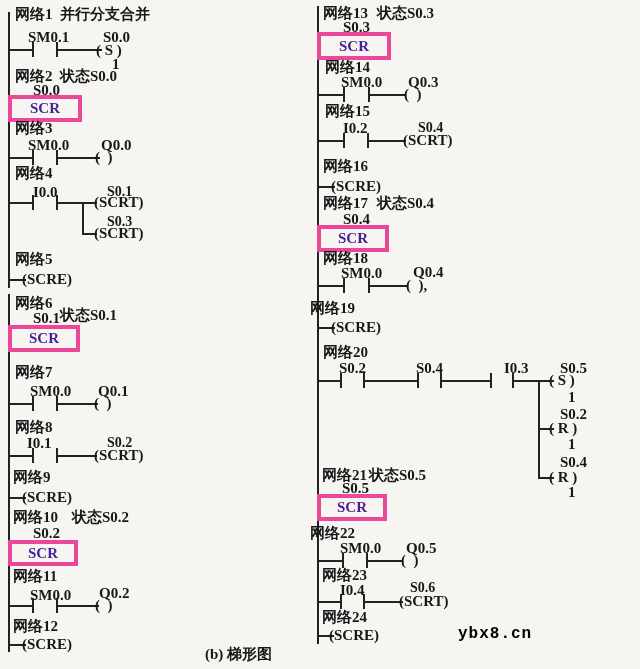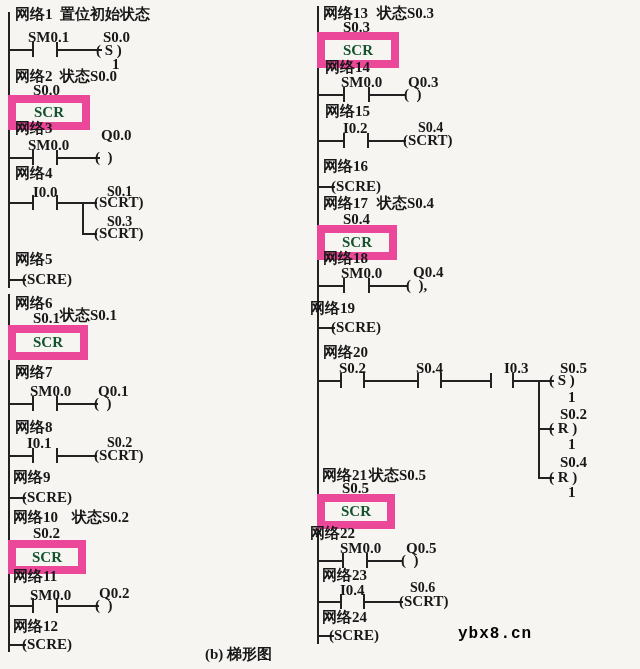--- a/index.html
+++ b/index.html
@@ -3,53 +3,53 @@
 <meta charset="utf-8">
 <style>
   html,body{margin:0;padding:0;background:#e9e8e5;}
   #page{position:relative;width:640px;height:669px;background:#f6f5f2;overflow:hidden;
         font-family:"Liberation Serif","DejaVu Serif",serif;}
   .t{position:absolute;font-size:15px;line-height:1;font-weight:bold;color:#181818;white-space:pre;}
   .sm{font-size:14px;}
   .h{position:absolute;height:2px;background:#222;}
   .v{position:absolute;width:2px;background:#222;}
   .bar{position:absolute;width:2px;height:15px;background:#222;}
-  .box{position:absolute;border:8px solid #ec4899;display:flex;align-items:center;justify-content:center;
-       font-size:15px;font-weight:bold;color:#14532d;background:transparent;}
+  .box{position:absolute;border:4px solid #ec4899;display:flex;align-items:center;justify-content:center;
+       font-size:15px;font-weight:bold;color:#4c1d95;background:transparent;}
   .wm{position:absolute;font-family:"Liberation Mono","DejaVu Sans Mono",monospace;
       font-weight:bold;font-size:16px;color:#000;letter-spacing:1px;}
 </style>
 </head>
 <body>
 
 <div id="page">
 
   <i class="v" style="left:8px;top:12px;height:276px"></i>
   <i class="v" style="left:8px;top:294px;height:358px"></i>
   <i class="v" style="left:317px;top:6px;height:638px"></i>
 
   <span class="t" style="left:15px;top:7px">网络1</span>
-  <span class="t" style="left:60px;top:7px">置位初始状态</span>
+  <span class="t" style="left:60px;top:7px">并行分支合并</span>
   <span class="t" style="left:28px;top:30px">SM0.1</span>
   <span class="t" style="left:103px;top:30px">S0.0</span>
   <i class="h" style="left:8px;top:49px;width:24px"></i>
   <i class="bar" style="left:32px;top:42px"></i>
   <i class="bar" style="left:56px;top:42px"></i>
   <i class="h" style="left:58px;top:49px;width:44px"></i>
   <span class="t" style="left:96px;top:43px">( S )</span>
   <span class="t" style="left:112px;top:57px">1</span>
 
   <span class="t" style="left:15px;top:69px">网络2</span>
   <span class="t" style="left:60px;top:69px">状态S0.0</span>
   <span class="t" style="left:33px;top:83px">S0.0</span>
   <div class="box" style="left:8px;top:95px;width:66px;height:19px">SCR</div>
 
   <span class="t" style="left:15px;top:121px">网络3</span>
   <span class="t" style="left:28px;top:138px">SM0.0</span>
-  <span class="t" style="left:101px;top:128px">Q0.0</span>
+  <span class="t" style="left:101px;top:138px">Q0.0</span>
   <i class="h" style="left:8px;top:157px;width:24px"></i>
   <i class="bar" style="left:32px;top:150px"></i>
   <i class="bar" style="left:56px;top:150px"></i>
   <i class="h" style="left:58px;top:157px;width:42px"></i>
   <span class="t" style="left:95px;top:150px">(  )</span>
 
   <span class="t" style="left:15px;top:166px">网络4</span>
   <span class="t" style="left:33px;top:185px">I0.0</span>
   <i class="h" style="left:8px;top:202px;width:24px"></i>
   <i class="bar" style="left:32px;top:195px"></i>

